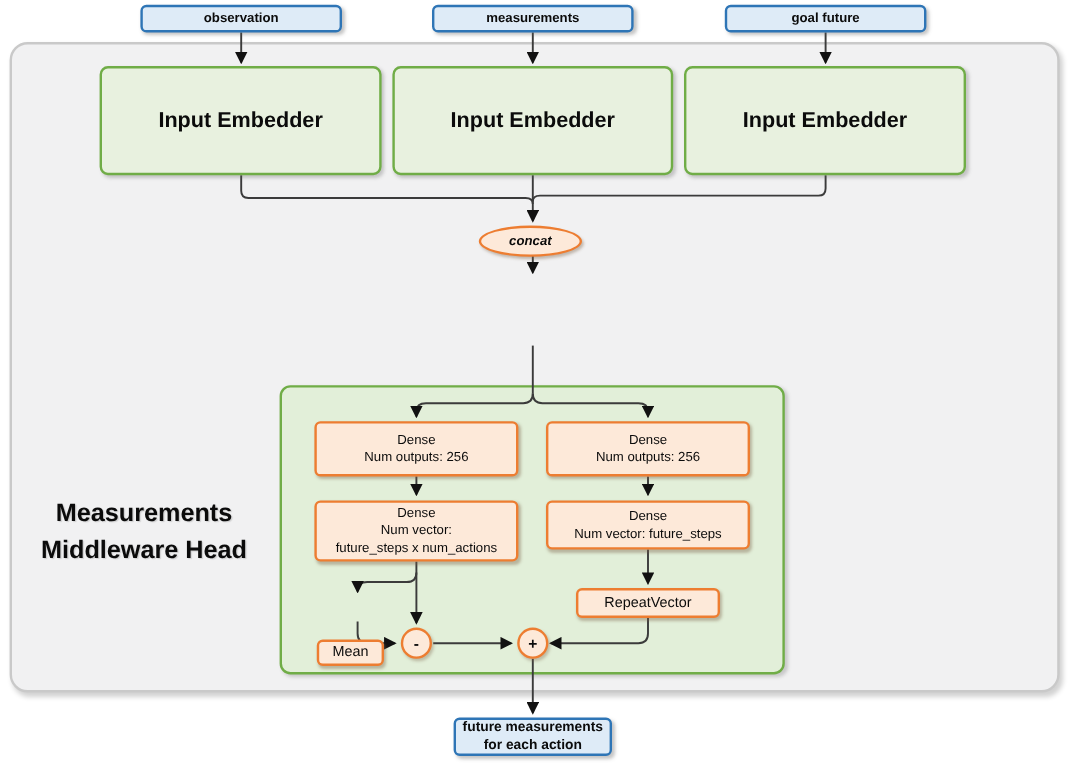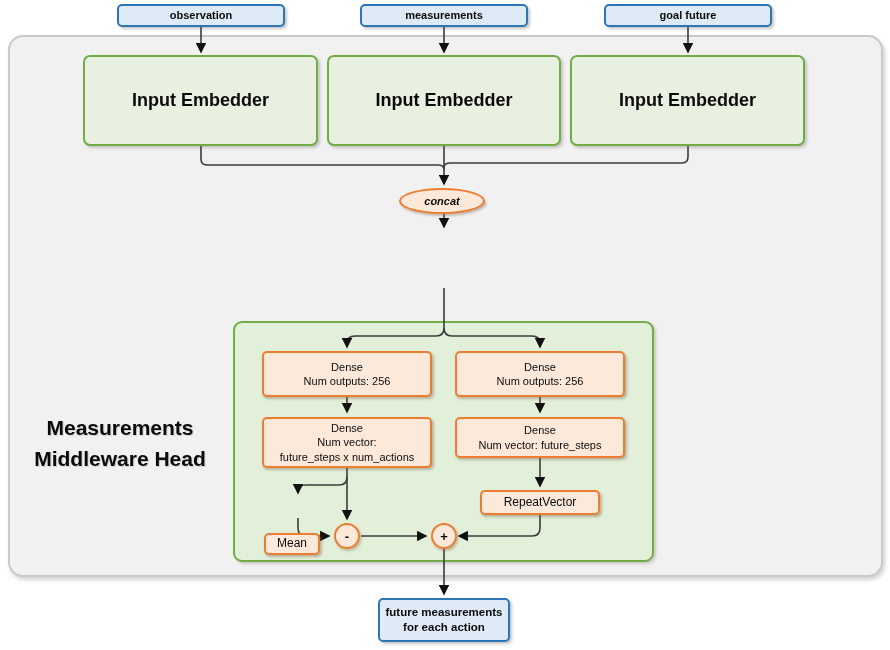--- a/index.html
+++ b/index.html
@@ -155,18 +155,18 @@
     <span class="ttl">RepeatVector</span>
   </div>
 
   <div class="abs box op-circle" style="left:334px; top:523px;">
     <span>-</span>
   </div>
   <div class="abs box op-circle" style="left:431px; top:523px;">
     <span>+</span>
   </div>
 
-  <div class="abs box blue-box thick" style="left:378px; top:598px; width:132px; height:44px;text-align:center;">
+  <div class="abs box blue-box thick" style="left:378px; top:598px; width:132px; height:32px;text-align:center;">
     <span>future measurements</span>
     <span>for each action</span>
   </div>
 
 </div>
 
 </body></html>

